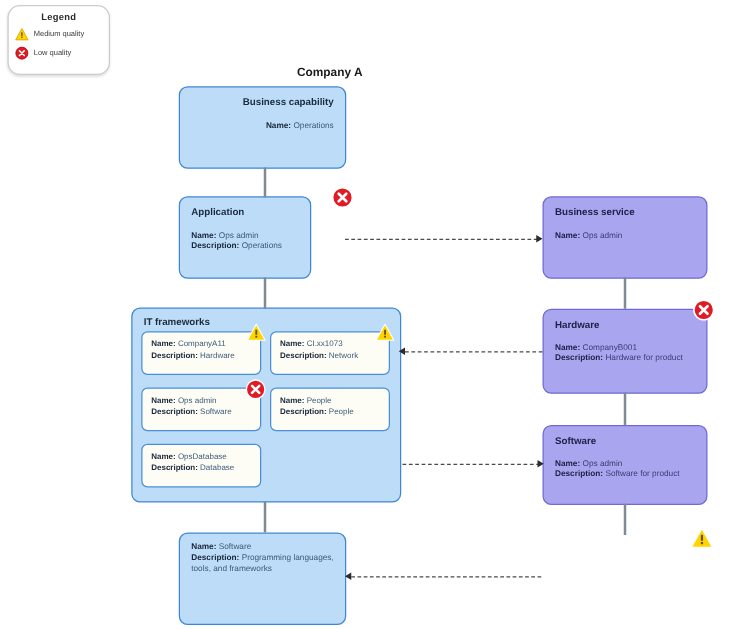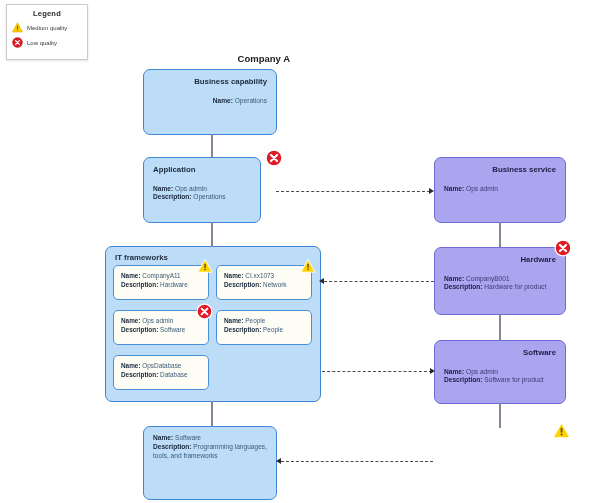--- a/index.html
+++ b/index.html
@@ -7,21 +7,21 @@
     width:589px;height:503px;
     background:#ffffff;
     font-family:"Liberation Sans","DejaVu Sans",sans-serif;
     overflow:hidden;
   }
   #canvas{position:relative;width:589px;height:503px;}
 
   
   .legend{
     position:absolute;left:6px;top:4px;width:82px;height:56px;
-    background:#ffffff;border:1px solid #cccccc;border-radius:0;
+    background:#ffffff;border:1px solid #cccccc;border-radius:10px;
     box-shadow:0 1px 2px rgba(0,0,0,.12);
     box-sizing:border-box;padding:4px 5px;
   }
   .legend-title{
     font-size:7.5px;font-weight:bold;color:#2b2b2b;text-align:center;
     margin-bottom:4px;letter-spacing:.2px;
   }
   .legend-row{display:flex;align-items:center;gap:4px;margin-bottom:4px;}
   .legend-label{font-size:6px;color:#3b3b3b;white-space:nowrap;}
 
@@ -40,21 +40,21 @@
     position:absolute;box-sizing:border-box;
     border-radius:7px;
     padding:7px 9px 8px 9px;
     font-size:6.6px;line-height:1.35;
   }
   .node-a{background:#bcdcf7;border:1.4px solid #3f87d6;color:#24486c;}
   .node-b{background:#a9a6ef;border:1.4px solid #6f6ad6;color:#2d2a5e;}
   .node-title{
     font-size:7.8px;font-weight:bold;color:#1b2b3d;margin-bottom:9px;
   }
-  .node-b .node-title{color:#22204a;text-align:right;}
+  .node-b .node-title{color:#22204a;}
   .field{margin:0;}
   .field b{font-weight:bold;color:#17263a;}
   .node-b .field b{color:#1f1d46;}
   .fv{color:#3c5a78;}
   .node-b .fv{color:#3d3a74;}
 
   
   .container-node{
     position:absolute;box-sizing:border-box;
     background:#bcdcf7;border:1.4px solid #3f87d6;border-radius:7px;
@@ -142,21 +142,21 @@
   <div class="arrow-l" style="left:276px;top:458px;"></div>
 
   <div class="node node-a" style="left:143px;top:69px;width:134px;height:66px;text-align:right;">
     <div class="node-title">Business capability</div>
     <p class="field">
       <b>Name:</b>
       <span class="fv">Operations</span>
     </p>
   </div>
 
-  <div class="node node-a" style="left:143px;top:157px;width:118px;height:66px;">
+  <div class="node node-a" style="left:143px;top:157px;width:106px;height:66px;">
     <div class="node-title">Application</div>
     <p class="field">
       <b>Name:</b>
       <span class="fv">Ops admin</span>
     </p>
     <p class="field">
       <b>Description:</b>
       <span class="fv">Operations</span>
     </p>
   </div>

